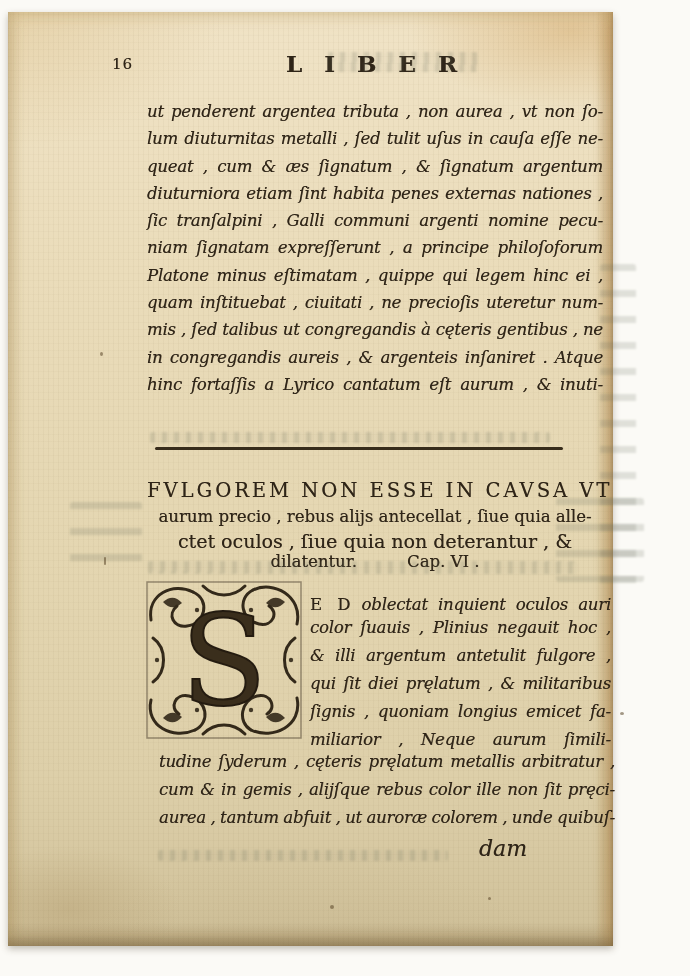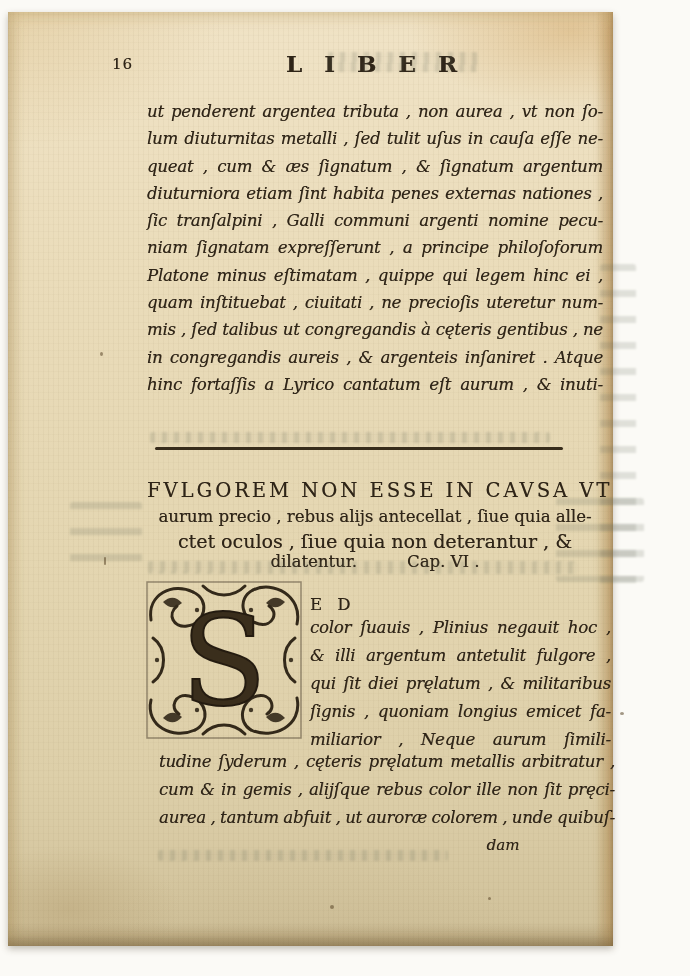--- a/index.html
+++ b/index.html
@@ -59,21 +59,21 @@
 
   .dropcap{left:137px;top:568px;width:158px;height:160px;}
   .indent-block{left:302px;top:570px;width:301px;margin-top:8px;}
   .indent-block .pline,.indent-block .lline{height:28px;}
   .lead-caps{font-style:normal;letter-spacing:5px;font-size:16.5px;margin-right:6px;}
   .lead-line{height:28px;display:flex;align-items:center;}
   .lead-rest{flex:1;}
   .full-block{left:139px;top:740px;width:456px;margin-left:12px;}
   .full-block .pline{height:28px;}
   .catchword{left:445px;top:824px;width:100px;text-align:center;
-    font-style:italic;font-size:15px;}
+    font-style:italic;font-size:22px;}
 
   .ghost{pointer-events:none;filter:blur(0.8px);border-radius:3px;
     background:repeating-linear-gradient(93deg, rgba(104,109,90,0.20) 0 5px, rgba(104,109,90,0.03) 5px 12px);}
   .ghost-rows{pointer-events:none;filter:blur(1px);border-radius:3px;
     background:repeating-linear-gradient(180deg, rgba(104,109,90,0.18) 0 7px, rgba(0,0,0,0) 7px 26px);}
   .g-title{left:320px;top:40px;width:150px;height:20px;}
   .g-para1{left:142px;top:420px;width:400px;height:11px;}
   .g-headL{left:62px;top:490px;width:72px;height:66px;}
   .g-headR{left:548px;top:486px;width:88px;height:84px;}
   .g-subhead{left:140px;top:549px;width:430px;height:13px;}
@@ -257,20 +257,26 @@
         <circle cx="12" cy="80" r="2.2"></circle>
           <circle cx="146" cy="80" r="2.2"></circle>
       </g>
       <text x="79" y="124" text-anchor="middle" font-family="DejaVu Serif, serif" font-size="126" fill="#3a2e1c" stroke="#241b10" stroke-width="2">S</text>
     </svg>
   </div>
 
   <div class="abs indent-block body-text ink">
     <div class="lead-line">
       <span class="lead-caps">E D</span>
+      <span class="lead-rest jline">
+          <span>oblectat</span>
+          <span>inquient</span>
+          <span>oculos</span>
+          <span>auri</span>
+        </span>
     </div>
     <div class="pline jline">
         <span>color</span>
         <span>ſuauis</span>
         <span>,</span>
         <span>Plinius</span>
         <span>negauit</span>
         <span>hoc</span>
         <span>,</span>
       </div>

